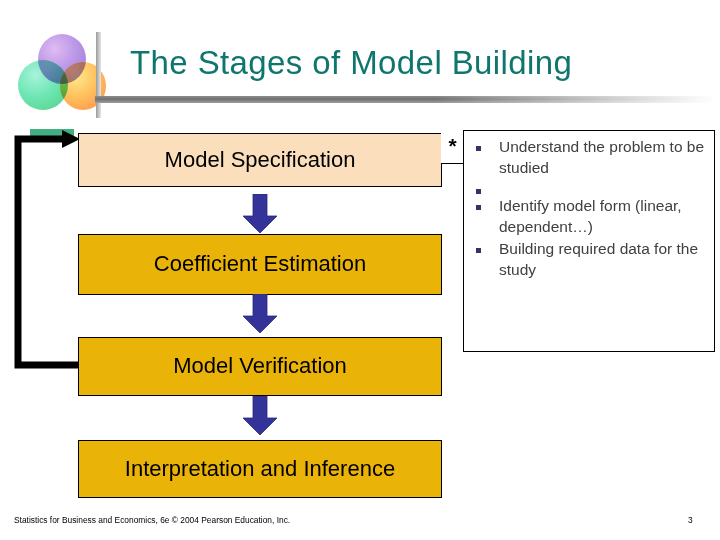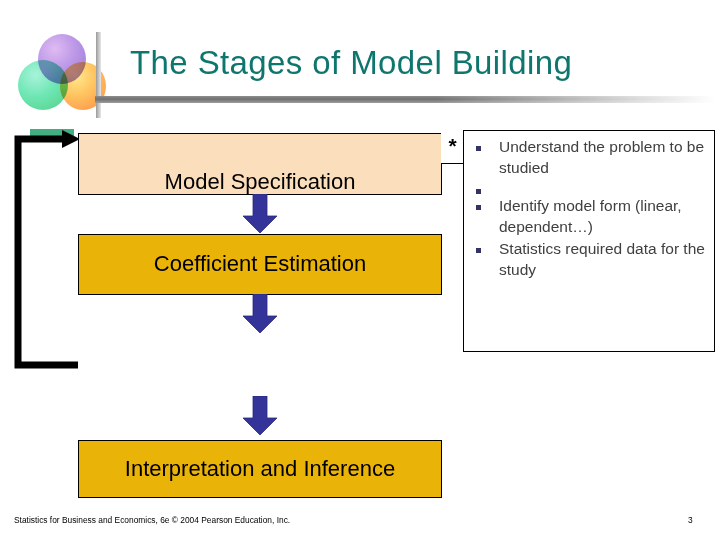--- a/index.html
+++ b/index.html
@@ -96,21 +96,21 @@
     font-size: 22px;
     display: flex;
     align-items: center;
     justify-content: center;
     text-align: center;
     line-height: 1.1;
   }
   .flow-box.highlight {
     background: #fbdfbd;
   }
-  #box-spec   { left: 78px; top: 133px; width: 364px; height: 62px; align-items: flex-end; }
+  #box-spec   { left: 78px; top: 133px; width: 364px; height: 54px; }
   #box-coef   { left: 78px; top: 234px; width: 364px; height: 61px; }
   #box-verif  { left: 78px; top: 337px; width: 364px; height: 59px; }
   #box-interp { left: 78px; top: 440px; width: 364px; height: 58px; justify-content: center; }
 
   
   .down-arrow {
     position: absolute;
     width: 40px;
     height: 40px;
     color: #333399;
@@ -225,20 +225,23 @@
   </svg>
 
   <div id="box-coef" class="flow-box">
     <span>Coefficient Estimation</span>
   </div>
 
   <svg id="arrow-2" class="down-arrow" viewBox="0 0 40 40" xmlns="http://www.w3.org/2000/svg">
     <polygon points="13,0 27,0 27,22 37,22 20,39 3,22 13,22" fill="#333399" stroke="#2a2a7a" stroke-width="0.8"></polygon>
   </svg>
 
+  <div id="box-verif" class="flow-box">
+    <span>Model Verification</span>
+  </div>
 
   <svg id="arrow-3" class="down-arrow" viewBox="0 0 40 40" xmlns="http://www.w3.org/2000/svg">
     <polygon points="13,0 27,0 27,22 37,22 20,39 3,22 13,22" fill="#333399" stroke="#2a2a7a" stroke-width="0.8"></polygon>
   </svg>
 
   <div id="box-interp" class="flow-box">
     <span>Interpretation and Inference</span>
   </div>
 
   <div id="callout-marker">*</div>
@@ -250,20 +253,20 @@
     </div>
     <div class="bullet-row">
       <span class="bullet-marker"></span>
     </div>
     <div class="bullet-row">
       <span class="bullet-marker"></span>
       <span class="bullet-text">Identify model form (linear, dependent…)</span>
     </div>
     <div class="bullet-row">
       <span class="bullet-marker"></span>
-      <span class="bullet-text">Statistics required data for the study</span>
+      <span class="bullet-text">Building required data for the study</span>
     </div>
   </div>
 
   <div id="footer-credit">Statistics for Business and Economics, 6e © 2004 Pearson Education, Inc.</div>
   <div id="footer-page">3</div>
 
 </div>
 
 </body></html>

